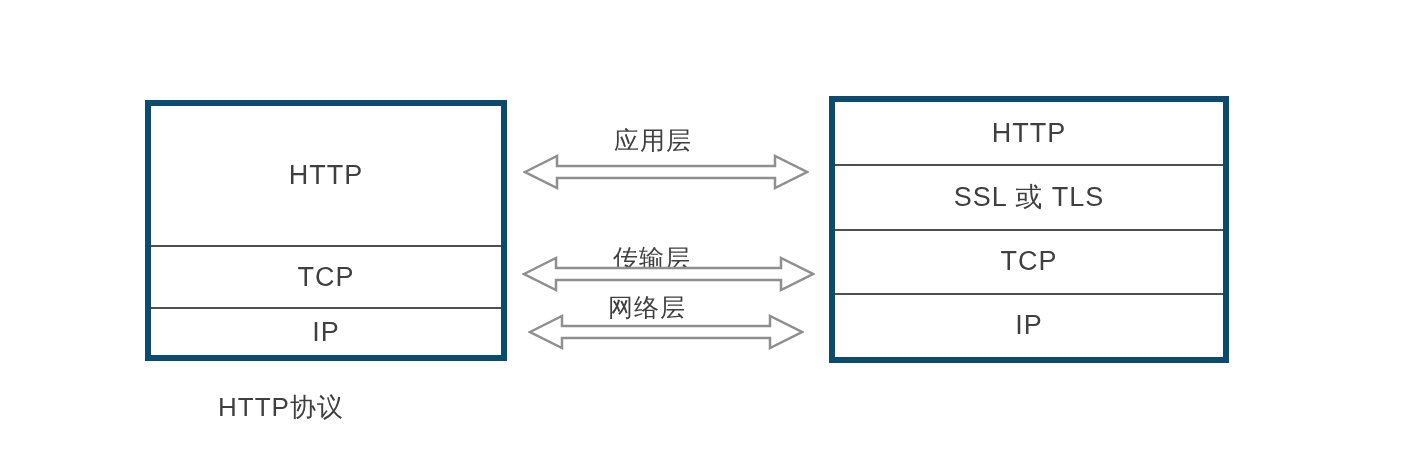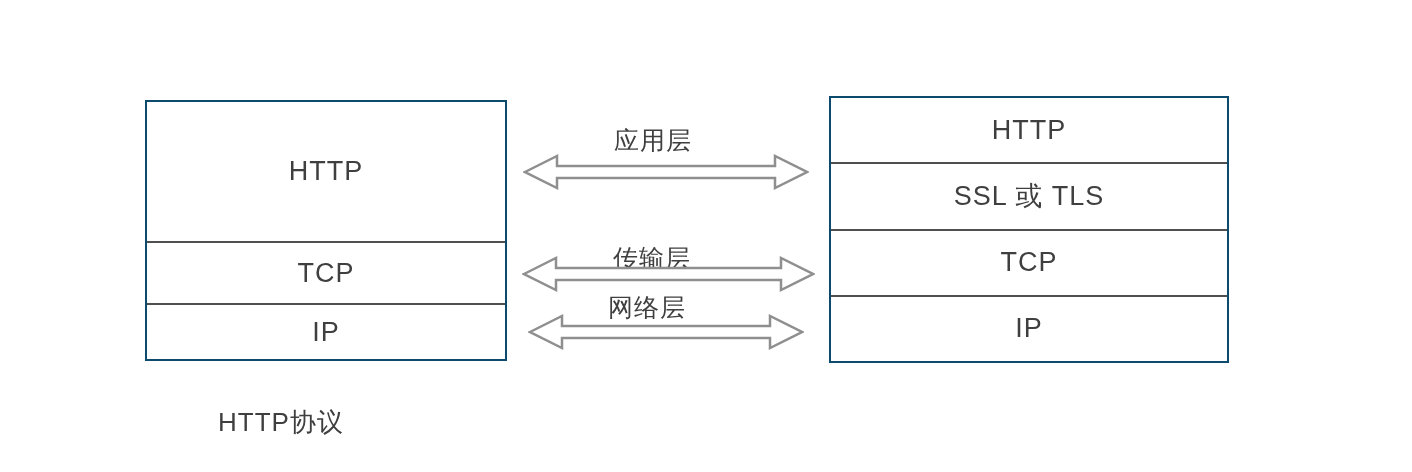--- a/index.html
+++ b/index.html
@@ -12,21 +12,21 @@
     position: relative;
     width: 1412px;
     height: 472px;
     background: #ffffff;
     overflow: hidden;
     color: #3f3f3f;
   }
   
   .stack {
     position: absolute;
-    border: 2px solid #0c4a6e;
+    border: 6px solid #0c4a6e;
     display: flex;
     flex-direction: column;
     box-sizing: border-box;
     background: #ffffff;
   }
   .stack-left {
     left: 145px;
     top: 100px;
     width: 362px;
     height: 261px;
@@ -50,21 +50,21 @@
     border-top: 2px solid #4f4f4f;
   }
   .stack-left .layer-app   { height: 139px; }
   .stack-left .layer-tcp   { height: 62px; }
   .stack-left .layer-ip    { flex: 1; }
   .stack-right .layer      { flex: 1; }
 
   
   .caption {
     position: absolute;
-    top: 405px;
+    top: 390px;
     transform: translateX(-50%);
     font-size: 26px;
     color: #3f3f3f;
     letter-spacing: 1px;
     white-space: nowrap;
   }
   .caption-left  { left: 281px; }
   .caption-right { left: 1014px; }
 
   

